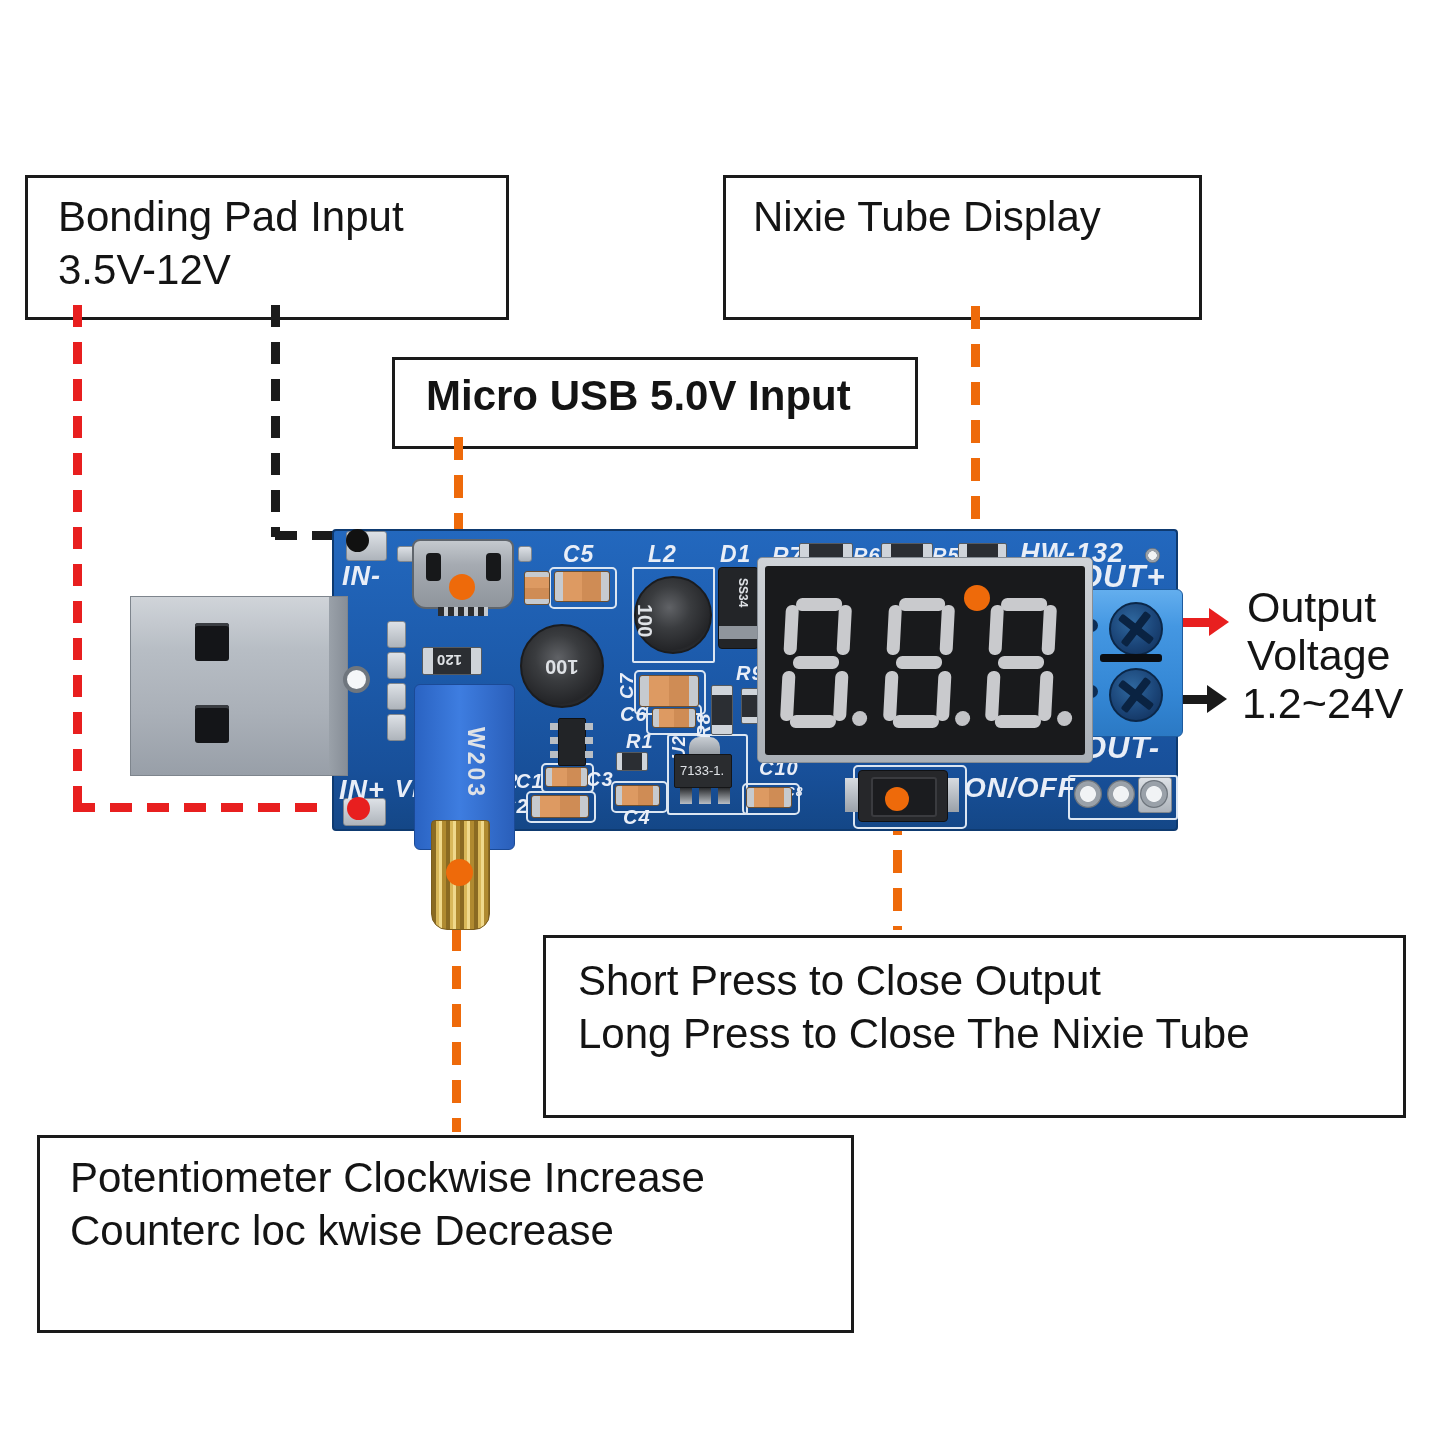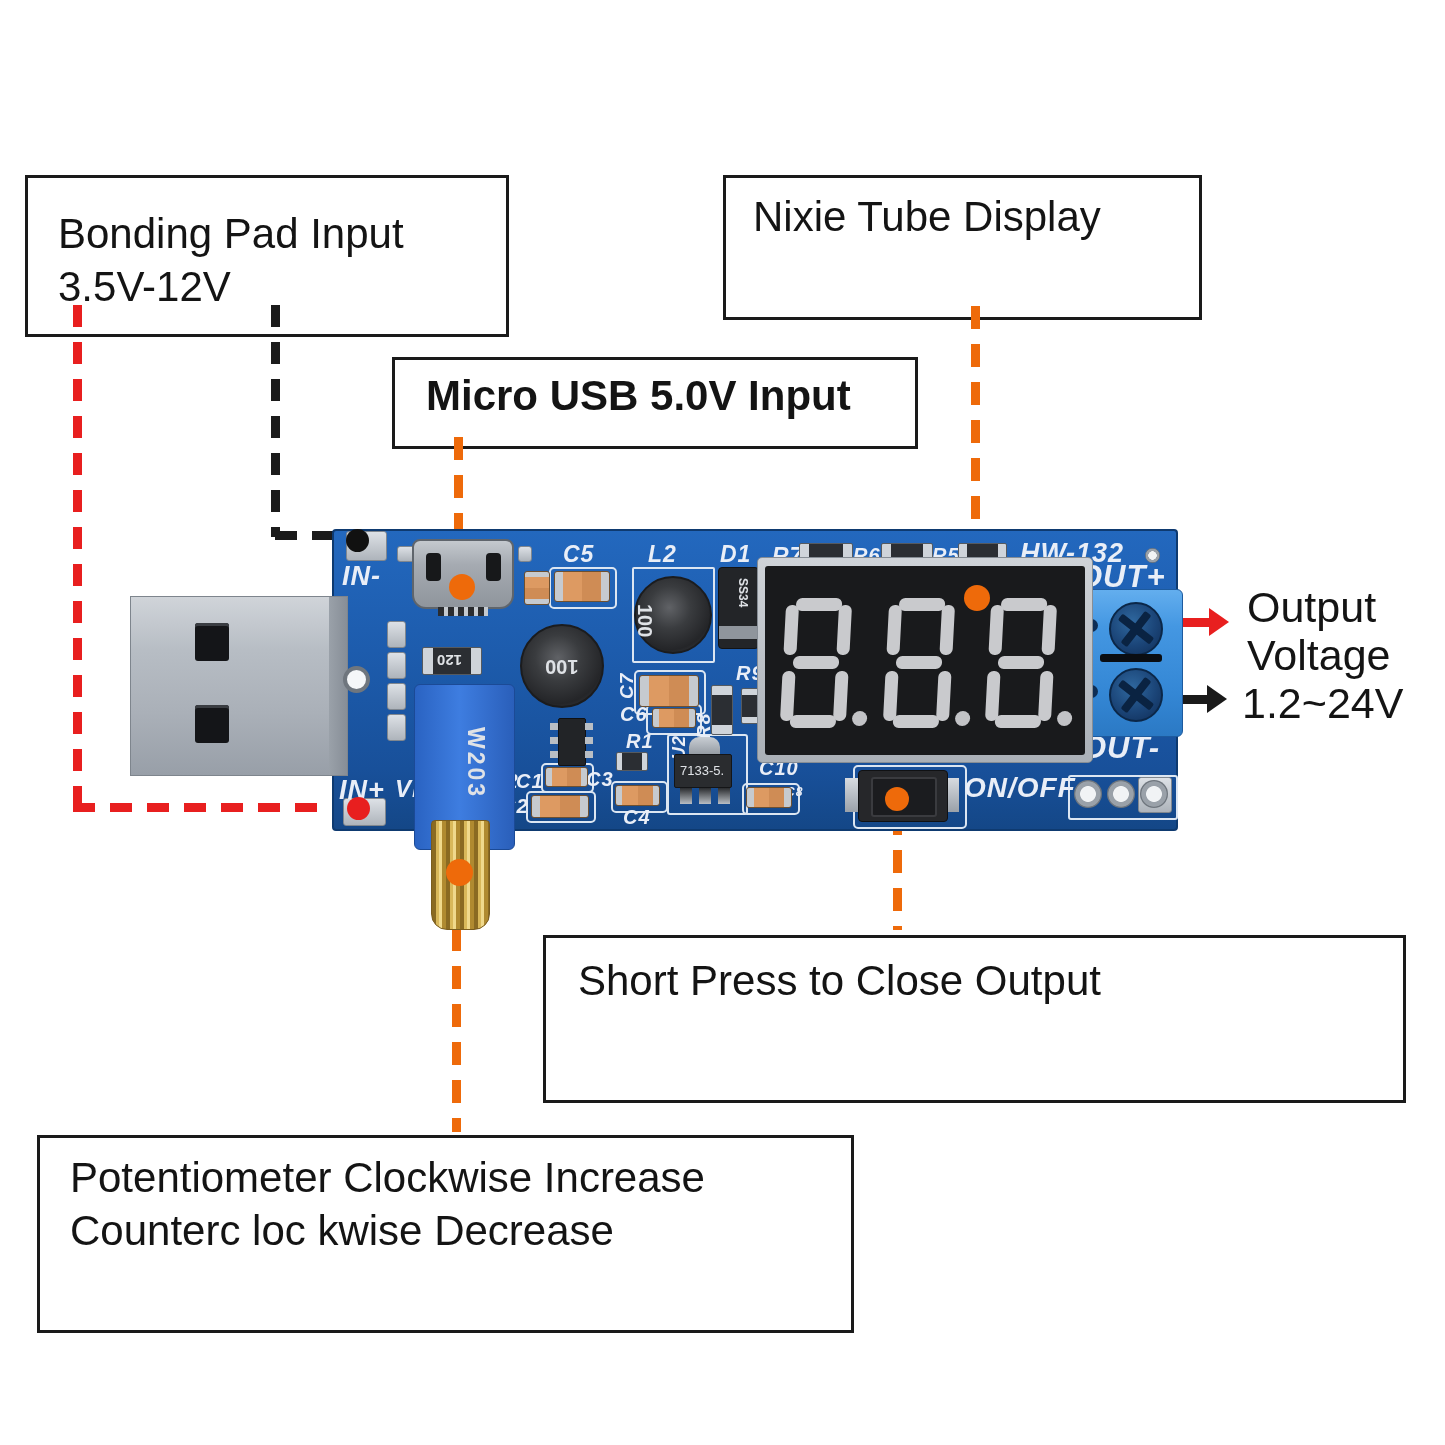--- a/index.html
+++ b/index.html
@@ -79,35 +79,36 @@
   .seg-b{left:53px;top:7px;width:13px;height:50px}
   .seg-e{left:0;top:73px;width:13px;height:50px}
   .seg-c{left:53px;top:73px;width:13px;height:50px}
   .dp{position:absolute;left:72px;top:113px;width:15px;height:15px;border-radius:50%;background:#c2c3c6;}
 </style>
 </head>
 <body>
 
 <div id="stage">
 
-  <div class="callout-box" style="left:25px;top:175px;width:448px;height:126px;padding:30px 0 0 30px;">
+  <div class="callout-box" style="left:25px;top:175px;width:448px;height:126px;padding:13px 0 0 30px;">
     <div>Bonding Pad Input</div>
     <div>3.5V-12V</div>
   </div>
 
   <div class="callout-box" style="left:723px;top:175px;width:446px;height:126px;padding:13px 0 0 27px;">
     <div>Nixie Tube Display</div>
   </div>
 
   <div class="callout-box" style="left:392px;top:357px;width:489px;height:76px;padding:10px 0 0 31px;font-weight:bold;">
     <div>Micro USB 5.0V Input</div>
   </div>
 
-  <div class="callout-box" style="left:543px;top:935px;width:825px;height:144px;padding:17px 0 1px 32px;">
+  <div class="callout-box" style="left:543px;top:935px;width:825px;height:144px;padding:17px 0 16px 32px;">
     <div>Short Press to Close Output</div>
+    <div>Long Press to Close The Nixie Tube</div>
   </div>
 
   <div class="callout-box" style="left:37px;top:1135px;width:781px;height:178px;padding:14px 0 0 30px;">
     <div>Potentiometer Clockwise Increase</div>
     <div>Counterc loc kwise Decrease</div>
   </div>
 
   <div class="arrow red" style="left:1183px;top:608px;">
     <div class="shaft"></div>
     <div class="head"></div>
@@ -194,21 +195,21 @@
       <div class="mark rot180" style="left:14px;top:5px;font-size:15px;">120</div>
     </div>
     <div class="cap-h" style="left:305px;top:144px;width:58px;height:30px;"></div>
     <div class="cap-h" style="left:318px;top:177px;width:42px;height:18px;"></div>
     <div class="res-v" style="left:377px;top:154px;width:20px;height:48px;"></div>
     <div class="res-v" style="left:407px;top:157px;width:20px;height:34px;"></div>
     <div class="res-h" style="left:282px;top:221px;width:30px;height:17px;"></div>
 
     <div style="position:absolute;left:355px;top:206px;width:31px;height:20px;border-radius:10px 10px 0 0;background:linear-gradient(180deg,#c9ced4,#8d949c);"></div>
     <div style="position:absolute;left:340px;top:223px;width:56px;height:32px;background:#2a2c2f;border:1px solid #141517;border-radius:2px;">
-      <div class="mark" style="left:5px;top:9px;font-size:13px;font-weight:400;">7133-5.</div>
+      <div class="mark" style="left:5px;top:9px;font-size:13px;font-weight:400;">7133-1.</div>
     </div>
     <div style="position:absolute;left:346px;top:257px;width:12px;height:16px;background:linear-gradient(180deg,#2a2c2f,#b9bec4);"></div>
     <div style="position:absolute;left:365px;top:257px;width:12px;height:16px;background:linear-gradient(180deg,#2a2c2f,#b9bec4);"></div>
     <div style="position:absolute;left:384px;top:257px;width:12px;height:16px;background:linear-gradient(180deg,#2a2c2f,#b9bec4);"></div>
 
     <div style="position:absolute;left:224px;top:187px;width:26px;height:46px;background:#222427;border:1px solid #101113;border-radius:2px;"></div>
     <div style="position:absolute;left:216px;top:192px;width:8px;height:7px;background:#b9bec4;"></div>
     <div style="position:absolute;left:216px;top:206px;width:8px;height:7px;background:#b9bec4;"></div>
     <div style="position:absolute;left:216px;top:220px;width:8px;height:7px;background:#b9bec4;"></div>
     <div style="position:absolute;left:251px;top:192px;width:8px;height:7px;background:#b9bec4;"></div>

